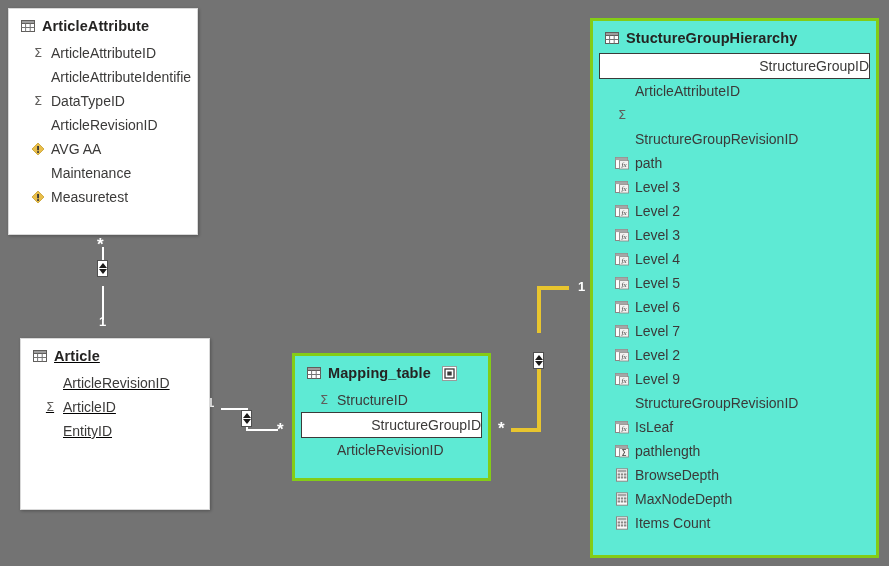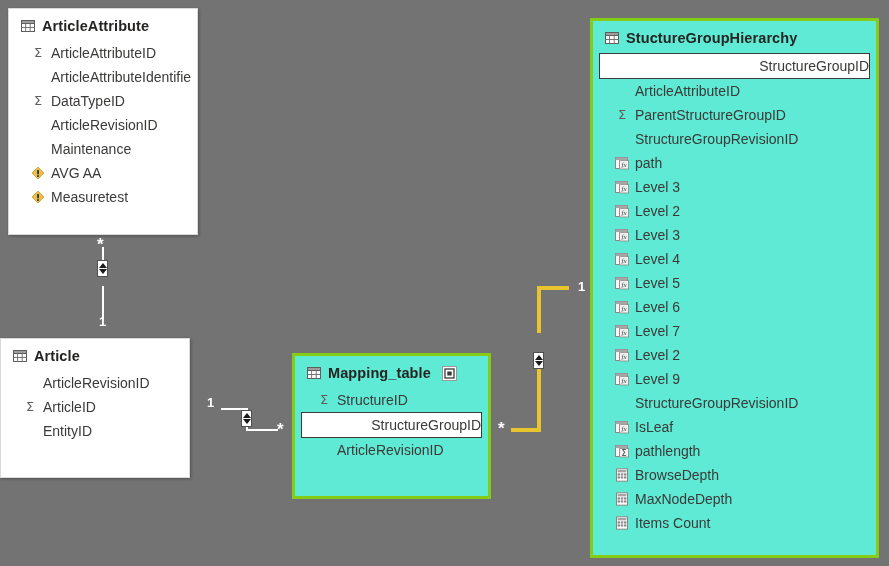--- a/index.html
+++ b/index.html
@@ -188,49 +188,49 @@
         <span class="field-label">DataTypeID</span>
       </div>
 
 
       <div class="field-row">
         <span class="ico-gap"></span>
         <span class="field-label">ArticleRevisionID</span>
       </div>
 
       <div class="field-row">
-        <span class="ico-gap"></span>
-        <span class="field-label">Maintenance</span>
-      </div>
-
-      <div class="field-row">
         <span class="ico">
           <svg width="14" height="14" viewBox="0 0 14 14">
             <polygon points="7,1 13,7 7,13 1,7" fill="#e9be4a" stroke="#c8a02c" stroke-width="0.8"></polygon>
             <rect x="6.1" y="4" width="1.9" height="4.3" fill="#3b3a39"></rect>
             <rect x="6.1" y="9.2" width="1.9" height="1.7" fill="#3b3a39"></rect>
           </svg>
         </span>
         <span class="field-label">AVG AA</span>
       </div>
 
       <div class="field-row">
+        <span class="ico-gap"></span>
+        <span class="field-label">Maintenance</span>
+      </div>
+
+      <div class="field-row">
         <span class="ico">
           <svg width="14" height="14" viewBox="0 0 14 14">
             <polygon points="7,1 13,7 7,13 1,7" fill="#e9be4a" stroke="#c8a02c" stroke-width="0.8"></polygon>
             <rect x="6.1" y="4" width="1.9" height="4.3" fill="#3b3a39"></rect>
             <rect x="6.1" y="9.2" width="1.9" height="1.7" fill="#3b3a39"></rect>
           </svg>
         </span>
         <span class="field-label">Measuretest</span>
       </div>
     </div>
   </div>
 
-  <div class="table-card shadowed" id="card-article" style="left:0; top:338px; width:190px; height:140px;">
+  <div class="table-card shadowed" id="card-article" style="left:20px; top:338px; width:190px; height:172px;text-decoration:underline;">
     <div class="table-header">
       <span class="ico">
         <svg width="14" height="14" viewBox="0 0 14 14">
           <rect x="0.5" y="1.5" width="13" height="11" fill="#ffffff" stroke="#605e5c" stroke-width="1"></rect>
           <rect x="0.5" y="1.5" width="13" height="3" fill="#9d9d9d" stroke="#605e5c" stroke-width="1"></rect>
           <line x1="4.6" y1="4.5" x2="4.6" y2="12.5" stroke="#757575" stroke-width="1"></line>
           <line x1="9.2" y1="4.5" x2="9.2" y2="12.5" stroke="#757575" stroke-width="1"></line>
           <line x1="0.5" y1="8.5" x2="13.5" y2="8.5" stroke="#757575" stroke-width="1"></line>
         </svg>
       </span>
@@ -245,21 +245,21 @@
         <span class="ico sigma">Σ</span>
         <span class="field-label">ArticleID</span>
       </div>
       <div class="field-row">
         <span class="ico-gap"></span>
         <span class="field-label">EntityID</span>
       </div>
     </div>
   </div>
 
-  <div class="table-card selected" id="card-mapping-table" style="left:292px; top:353px; width:199px; height:146px;">
+  <div class="table-card selected" id="card-mapping-table" style="left:292px; top:353px; width:199px; height:128px;">
     <div class="table-header">
       <span class="ico">
         <svg width="14" height="14" viewBox="0 0 14 14">
           <rect x="0.5" y="1.5" width="13" height="11" fill="#ffffff" stroke="#605e5c" stroke-width="1"></rect>
           <rect x="0.5" y="1.5" width="13" height="3" fill="#9d9d9d" stroke="#605e5c" stroke-width="1"></rect>
           <line x1="4.6" y1="4.5" x2="4.6" y2="12.5" stroke="#757575" stroke-width="1"></line>
           <line x1="9.2" y1="4.5" x2="9.2" y2="12.5" stroke="#757575" stroke-width="1"></line>
           <line x1="0.5" y1="8.5" x2="13.5" y2="8.5" stroke="#757575" stroke-width="1"></line>
         </svg>
       </span>
@@ -308,21 +308,20 @@
         <span class="field-label">StructureGroupID</span>
       </div>
 
       <div class="field-row">
         <span class="ico-gap"></span>
         <span class="field-label">ArticleAttributeID</span>
       </div>
 
       <div class="field-row">
         <span class="ico sigma">Σ</span>
-        <span class="field-label">ParentStructureGroupID</span>
       </div>
 
       <div class="field-row">
         <span class="ico-gap"></span>
         <span class="field-label">StructureGroupRevisionID</span>
       </div>
 
       <div class="field-row">
         <span class="ico">
           <svg width="14" height="14" viewBox="0 0 14 14">

